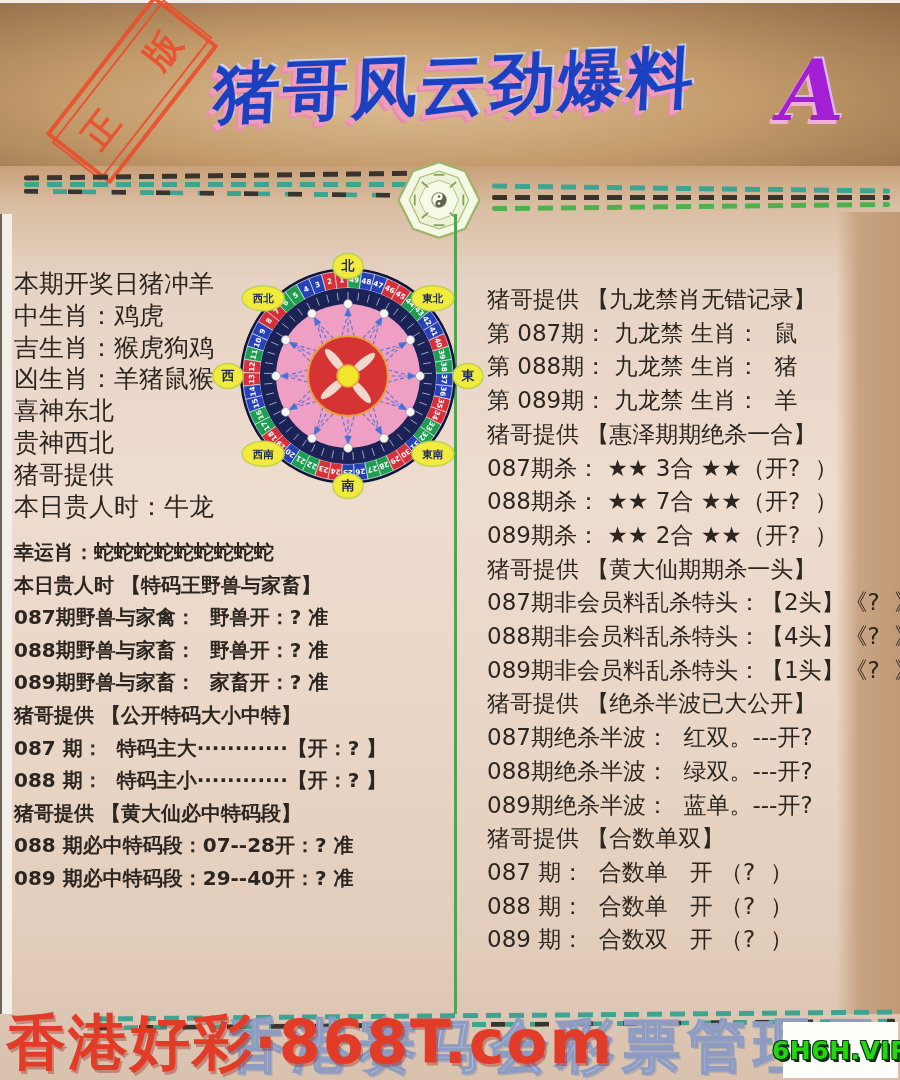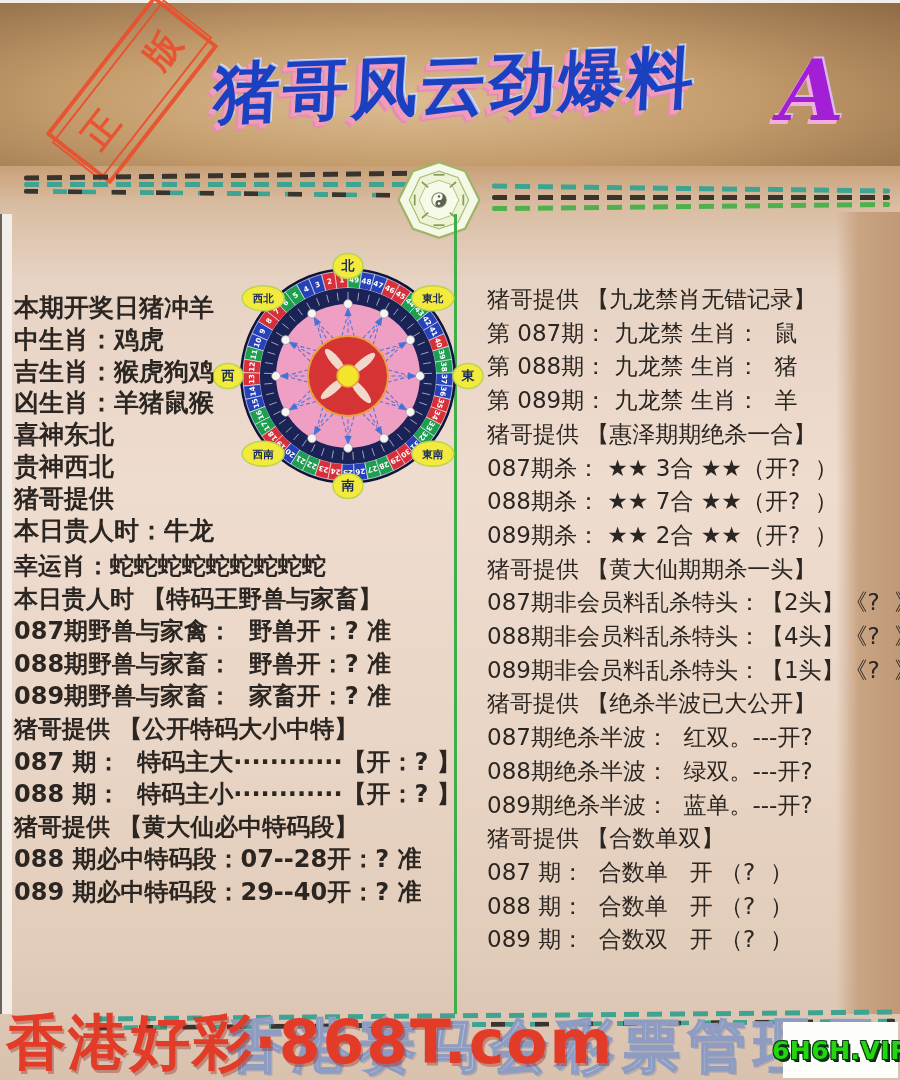--- a/index.html
+++ b/index.html
@@ -58,23 +58,23 @@
   .dashes-right .dash-row:nth-child(3){transform:rotate(-.6deg);}
   .emblem{position:absolute; left:394px; top:160px; width:90px; height:80px;}
   .vline{position:absolute; left:454px; top:214px; width:3px; height:800px; background:#3fae4a;}
   .left-edge-dark {position:absolute; left:0; top:214px; width:2px; height:800px; background:#6b6258;}
   .left-edge-light{position:absolute; left:2px; top:214px; width:10px; height:800px; background:#f3efe8;}
   .right-band{position:absolute; left:836px; top:212px; width:64px; height:802px;
     background:linear-gradient(90deg, rgba(201,164,131,0) 0%, #c9a483 35%, #c09a76 100%);}
   
   .tline{white-space:pre;}
   .col-left-info{position:absolute; left:14px; top:268px; width:240px;
-    font-size:25px; font-weight:700; color:#2b2622; line-height:31.8px;margin-top:24px;}
-  .col-left-full{position:absolute; left:14px; top:550px; width:445px;
-    font-size:24px; font-weight:700; color:#2b2622; line-height:32.6px;}
+    font-size:25px; font-weight:400; color:#2b2622; line-height:31.8px;}
+  .col-left-full{position:absolute; left:14px; top:536px; width:445px;
+    font-size:20px; font-weight:700; color:#2b2622; line-height:32.6px;}
   .col-right{position:absolute; left:487px; top:283px; width:410px;
     font-size:23px; font-weight:400; color:#2b2622; line-height:33.7px;}
   
   .wheel{position:absolute; left:208px; top:250px; width:280px; height:255px;}
   .wheel svg{overflow:visible;}
   
   .footer-dashes{position:absolute; left:95px; top:1013px; width:800px; transform:rotate(-.5deg);}
   .gov-text{
     position:absolute; left:226px; top:1008px; white-space:nowrap;
     font-size:58px; font-weight:700; letter-spacing:8px;

